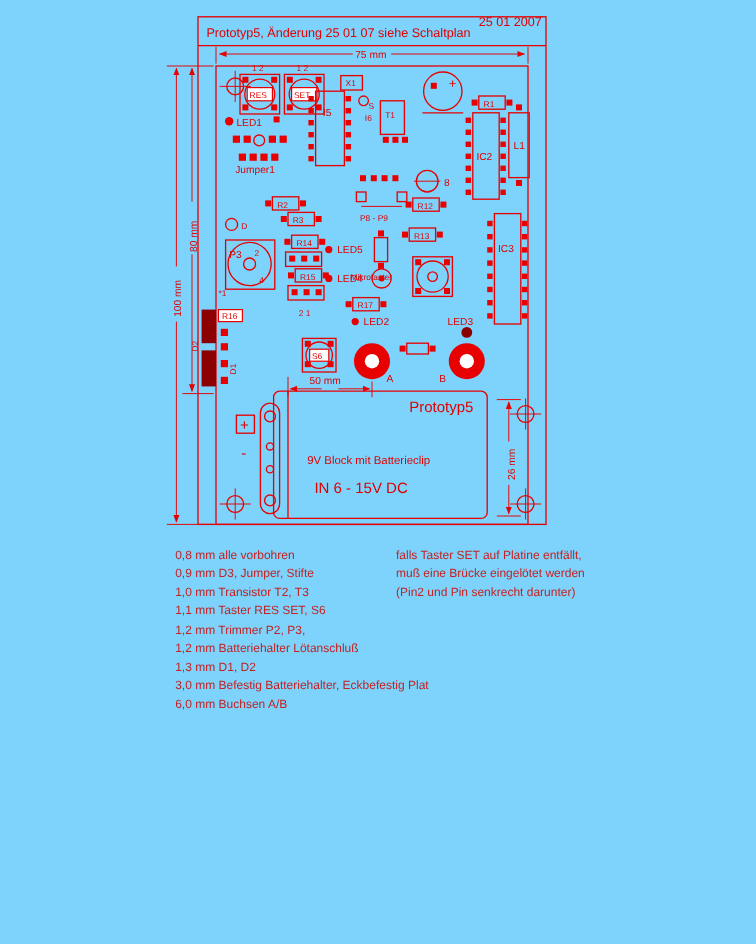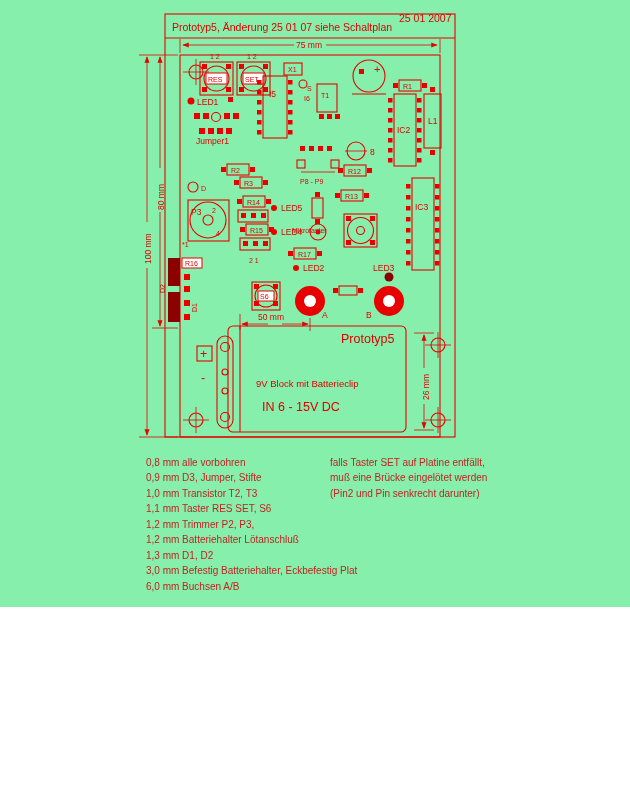--- a/index.html
+++ b/index.html
@@ -1,16 +1,16 @@
 <!DOCTYPE html>
 <html><head>
 <meta charset="utf-8">
 <style>
   html,body{margin:0;padding:0;background:#fff;}
-  .stage{position:relative;width:630px;height:607px;background:#86efac;overflow:hidden;
+  .stage{position:relative;width:630px;height:787px;background:#7dd3fc;overflow:hidden;
          font-family:"Liberation Sans",sans-serif;}
   svg{display:block;}
   svg text{font-family:"Liberation Sans",sans-serif;fill:#e00000;}
   .ln{fill:none;stroke:#e80000;stroke-width:1.1;}
   .thin{fill:none;stroke:#e80000;stroke-width:0.8;}
   .lnw{fill:#fff;stroke:#e80000;stroke-width:1;}
   .pad{fill:#e80000;}
   .dpad{fill:#8b0000;}
   .donut{fill:#e80000;}
   .hole{fill:#fff;}

